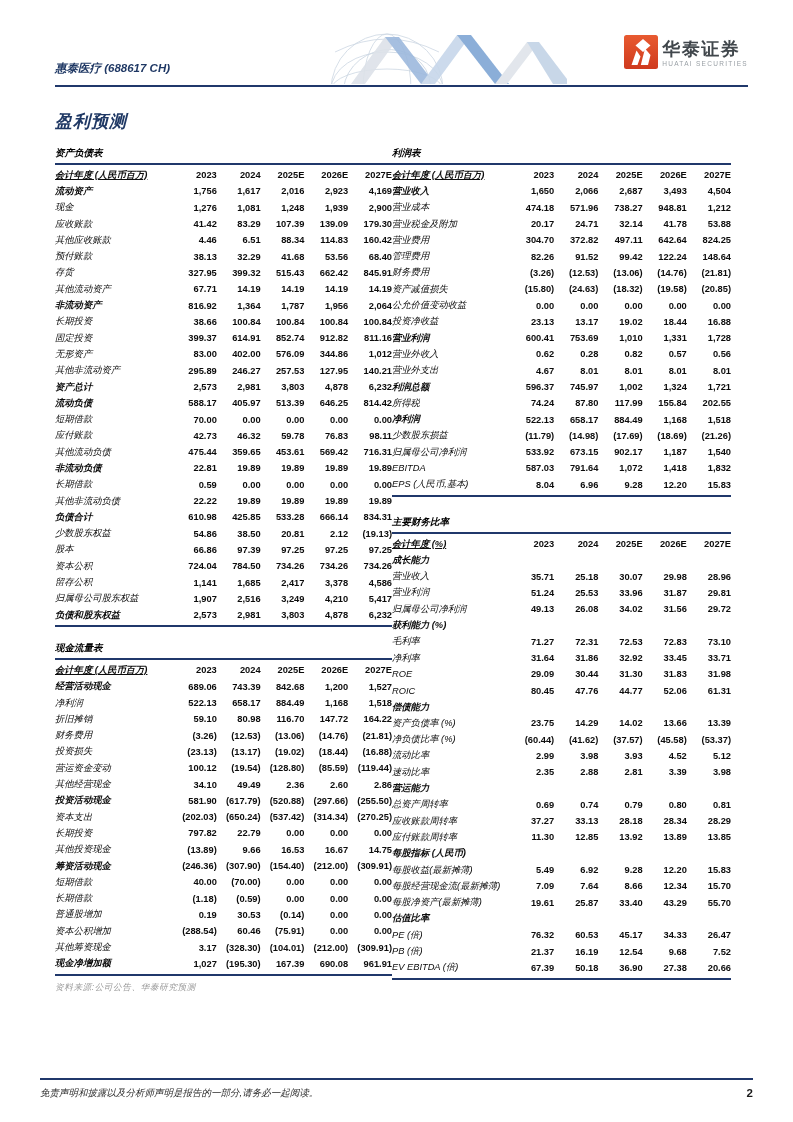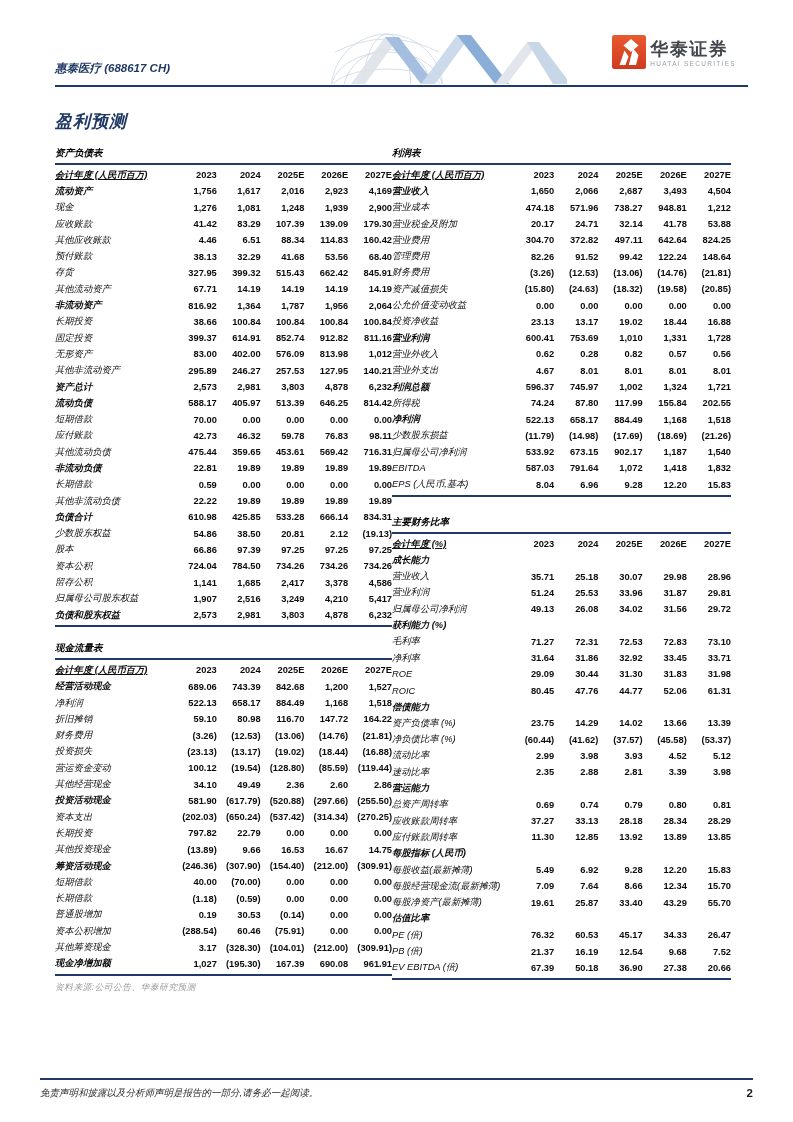--- a/index.html
+++ b/index.html
@@ -2,21 +2,21 @@
 <html><head>
 <meta charset="utf-8">
 <style>
   html,body{margin:0;padding:0;background:#ffffff;}
   body{width:793px;height:1122px;font-family:"Liberation Sans","DejaVu Sans",sans-serif;}
   .sheet{position:relative;width:793px;height:1122px;background:#fff;overflow:hidden;}
 
   
   .header{position:absolute;top:0;left:55px;right:45px;height:85px;border-bottom:2.5px solid #20386b;}
   .company-name{position:absolute;left:0;bottom:9px;font-size:11.5px;font-weight:700;font-style:italic;color:#1f3864;white-space:nowrap;}
-  .brand{position:absolute;right:12px;bottom:12px;display:flex;align-items:center;gap:4px;}
+  .brand{position:absolute;right:0;bottom:12px;display:flex;align-items:center;gap:4px;}
   .brand-text{display:flex;flex-direction:column;line-height:1;}
   .brand-name{font-size:18px;font-weight:700;color:#41474c;letter-spacing:1.5px;}
   .brand-sub{font-size:6.5px;color:#9aa0a6;letter-spacing:1.3px;margin-top:3px;}
   .watermark{position:absolute;top:24px;left:295px;width:280px;height:60px;overflow:hidden;pointer-events:none;}
 
   
   .main{position:absolute;top:110px;left:55px;right:62px;}
   .page-title{font-size:17px;font-weight:700;font-style:italic;color:#1f3864;letter-spacing:1px;margin:0 0 14px 0;}
   .columns{display:flex;justify-content:space-between;}
   .col-left{width:338px;}
@@ -183,21 +183,21 @@
                 <span class="val">614.91</span>
                 <span class="val">852.74</span>
                 <span class="val">912.82</span>
                 <span class="val">811.16</span>
               </div>
               <div class="frow">
                 <span class="lbl">无形资产</span>
                 <span class="val">83.00</span>
                 <span class="val">402.00</span>
                 <span class="val">576.09</span>
-                <span class="val">813.98</span>
+                <span class="val">344.86</span>
                 <span class="val">1,012</span>
               </div>
               <div class="frow">
                 <span class="lbl">其他非流动资产</span>
                 <span class="val">295.89</span>
                 <span class="val">246.27</span>
                 <span class="val">257.53</span>
                 <span class="val">127.95</span>
                 <span class="val">140.21</span>
               </div>

